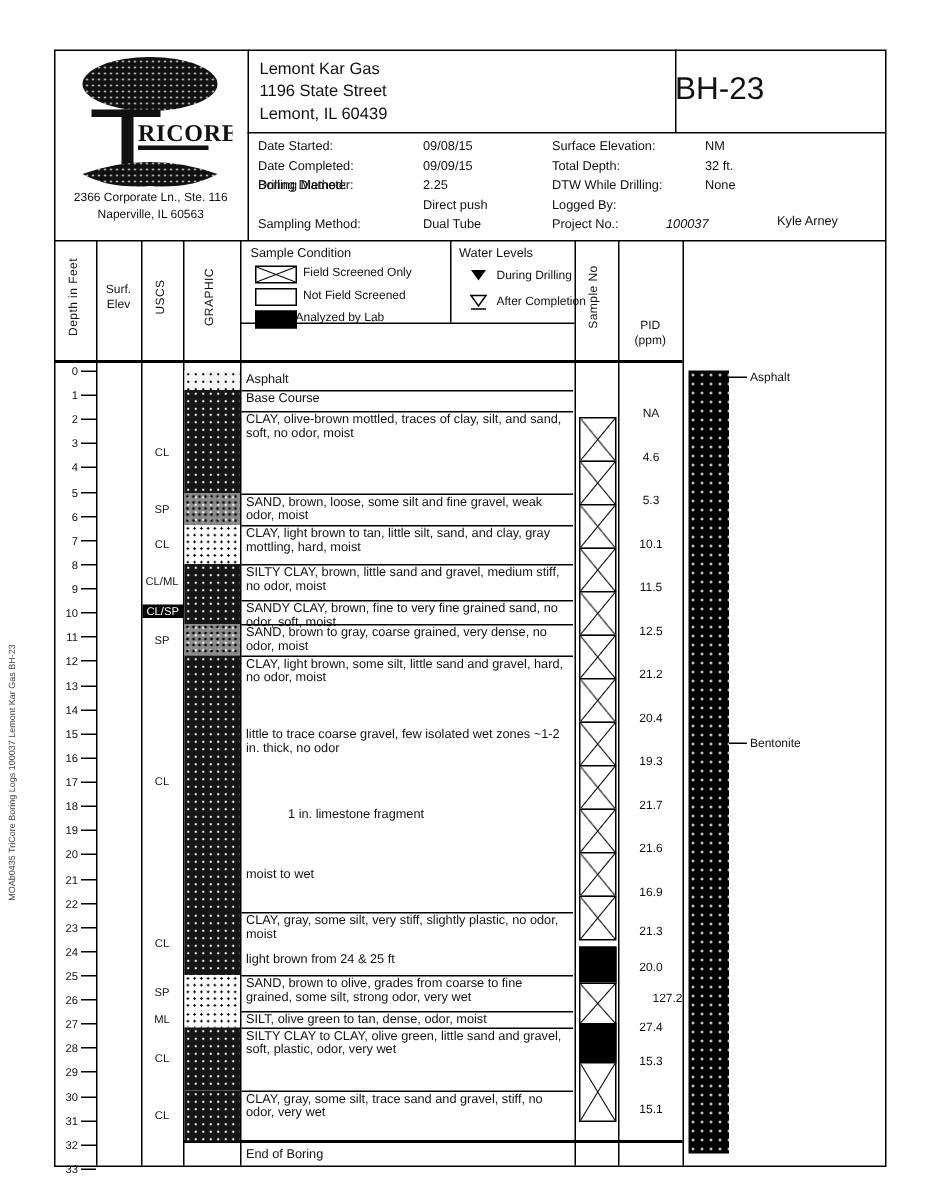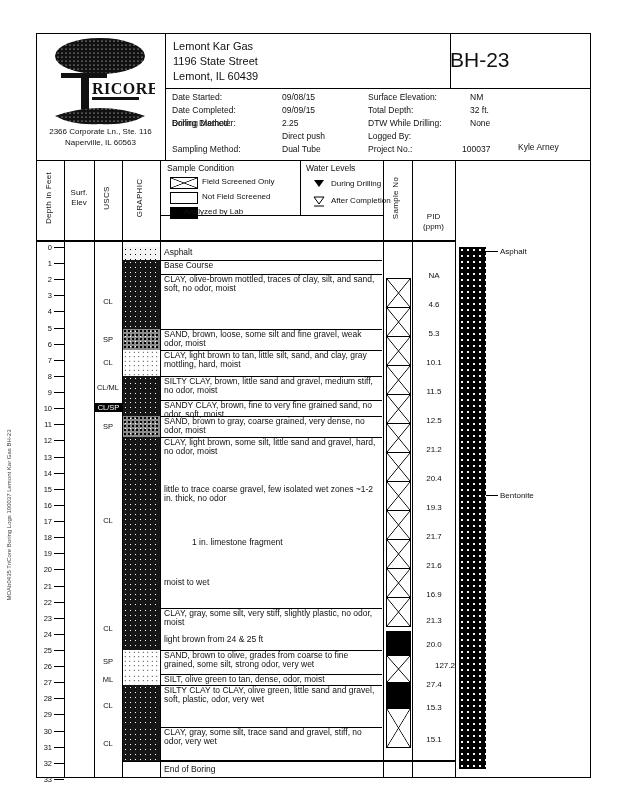--- a/index.html
+++ b/index.html
@@ -109,27 +109,27 @@
     <div class="info-value" style="left: 282px; top: 144px;">Dual Tube</div>
     <div class="info-label" style="left: 368px; top: 92px;">Surface Elevation:</div>
     <div class="info-value" style="left: 470px; top: 92px;">NM</div>
     <div class="info-label" style="left: 368px; top: 105px;">Total Depth:</div>
     <div class="info-value" style="left: 470px; top: 105px;">32 ft.</div>
     <div class="info-label" style="left: 368px; top: 118px;">DTW While Drilling:</div>
     <div class="info-value" style="left: 470px; top: 118px;">None</div>
     <div class="info-label" style="left: 368px; top: 131px;">Logged By:</div>
     <div class="info-value" style="left: 470px; top: 142px; padding-left: 48px;">Kyle Arney</div>
     <div class="info-label" style="left: 368px; top: 144px;">Project No.:</div>
-    <div class="info-value" style="left: 462px; top: 144px;">100037</div>
+    <div class="info-value" style="left: 444px; top: 144px; font-style: italic;">100037</div>
     <div class="sample-x" style="left: 170px; top: 177px; width: 26px; height: 10px;"></div>
     <div class="legend-label" style="left: 202px; top: 177px;">Field Screened Only</div>
     <div class="abs" style="left: 170px; top: 192px; width: 26px; height: 10px; border: 1px solid rgb(0, 0, 0); background: rgb(255, 255, 255);"></div>
     <div class="legend-label" style="left: 202px; top: 192px;">Not Field Screened</div>
     <div class="abs" style="left: 170px; top: 207px; width: 26px; height: 10px; border: 1px solid rgb(0, 0, 0); background: rgb(0, 0, 0);"></div>
-    <div class="legend-label" style="left: 184px; top: 207px;">Analyzed by Lab</div>
+    <div class="legend-label" style="left: 197px; top: 207px;">Analyzed by Lab</div>
     <svg width="12" height="11" style="position: absolute; left: 313px; top: 179px;">
       <polygon points="1,1 11,1 6,8" fill="#000"></polygon>
     </svg>
     <div class="legend-label" style="left: 331px; top: 179px;">During Drilling</div>
     <svg width="12" height="11" style="position: absolute; left: 313px; top: 196px;">
       <polygon points="1,1 11,1 6,8" fill="none" stroke="#000" stroke-width="1"></polygon>
       <line x1="1" y1="10" x2="11" y2="10" stroke="#000" stroke-width="1"></line>
     </svg>
     <div class="legend-label" style="left: 331px; top: 196px;">After Completion</div>
     <div class="tick-num" style="left: 37px; top: 243px; width: 15px;">0</div>

